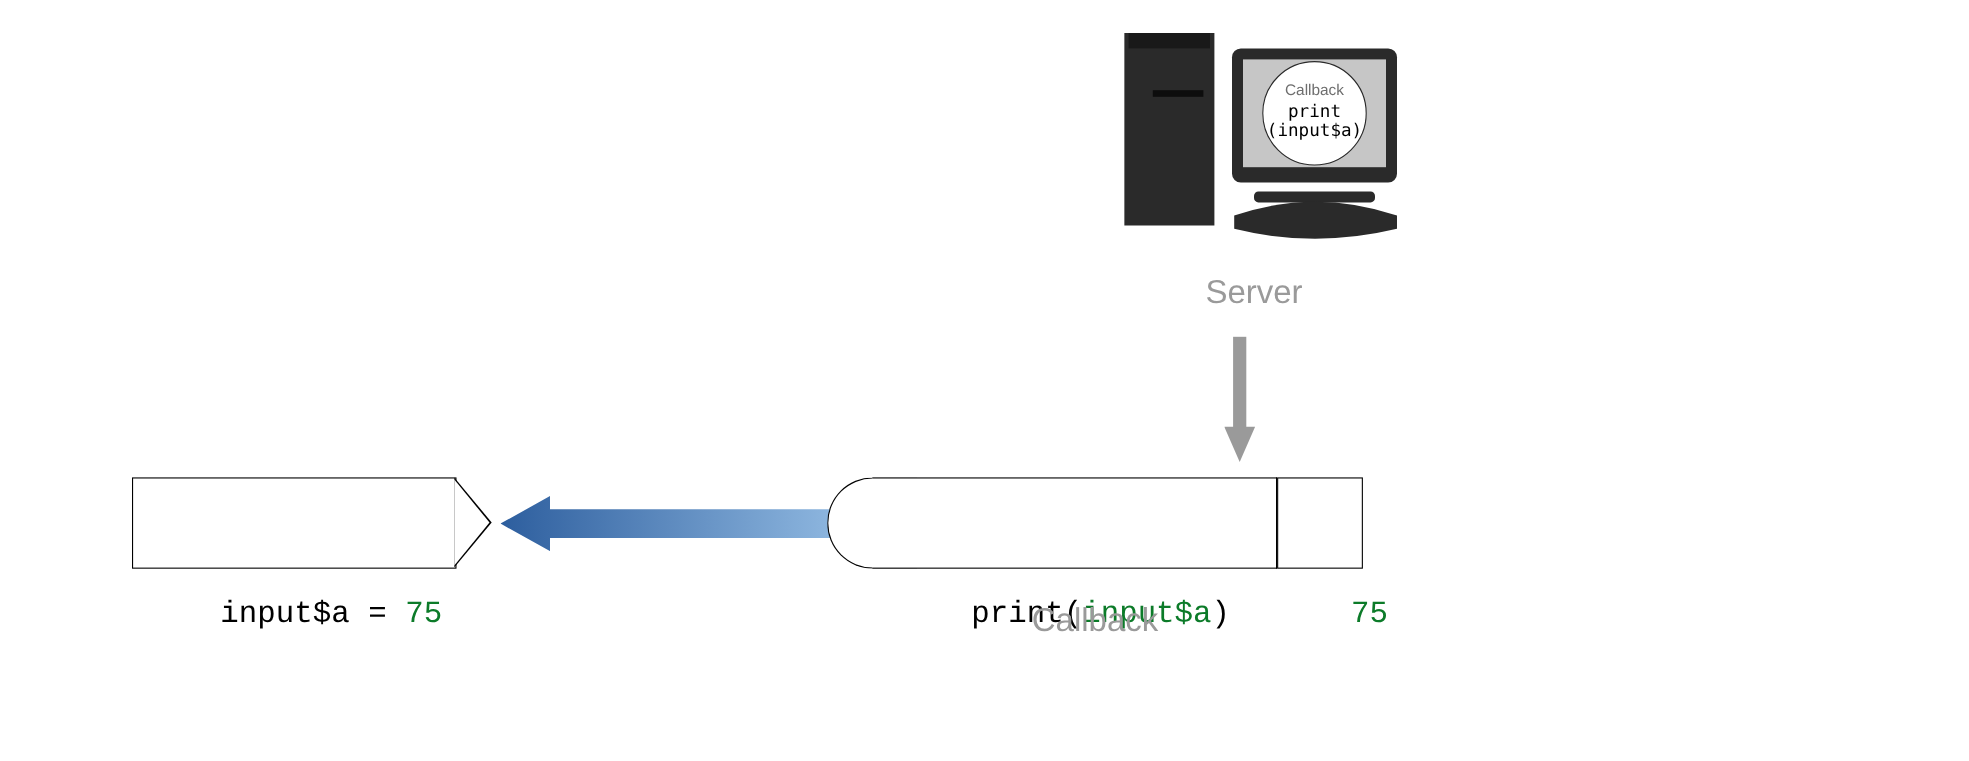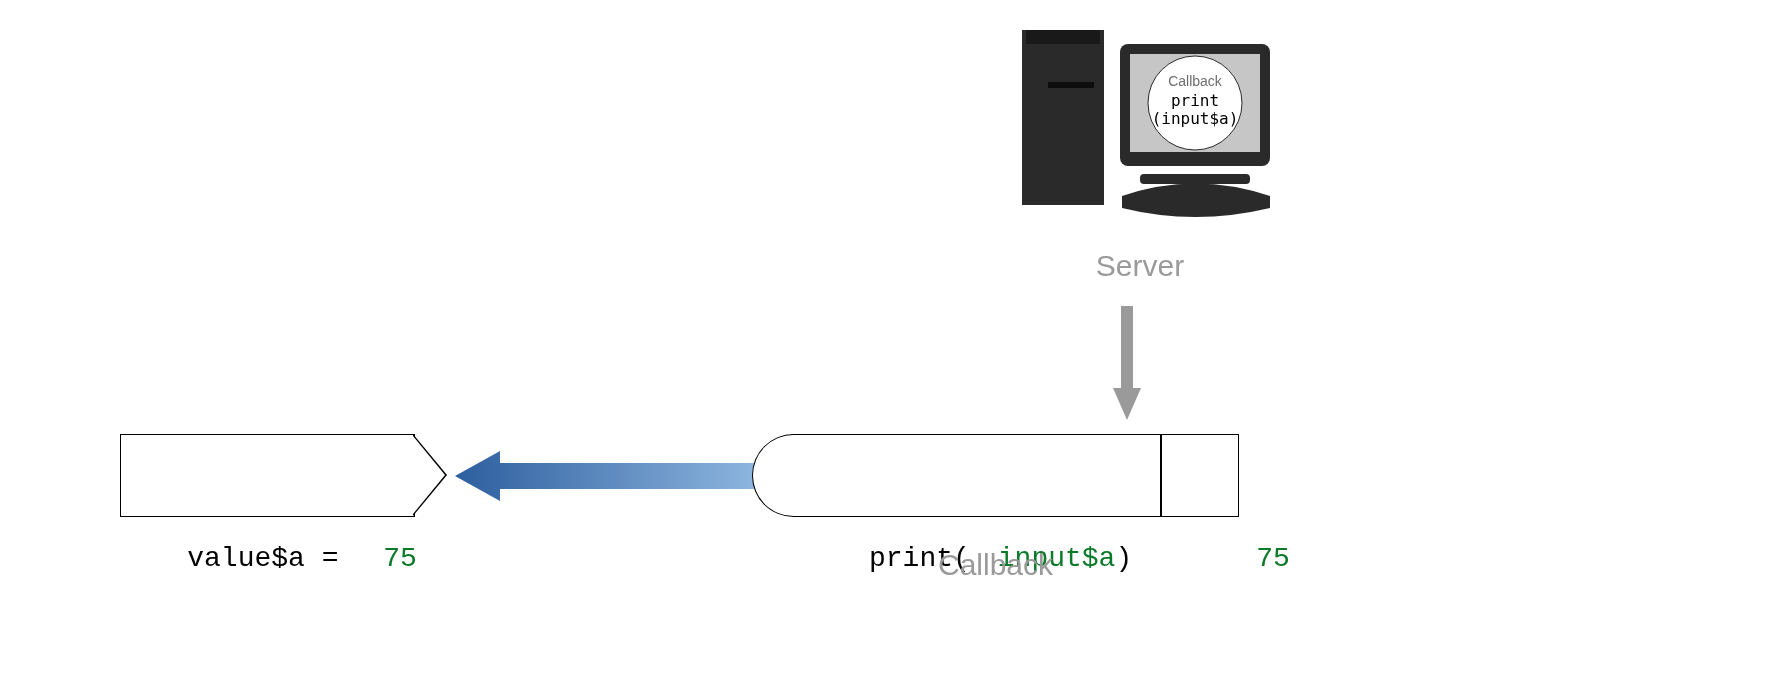--- a/index.html
+++ b/index.html
@@ -49,21 +49,21 @@
     border-bottom: 39.5px solid transparent;
     border-left: 32px solid #fff;
   }
   .code-txt {
     font-family: "Menlo", "Consolas", "Courier New", monospace;
     font-size: 28px;
     color: #000;
     white-space: pre;
     line-height: 83px;
   }
-  .green { color: #0c7b29; margin-left: 28px; }
+  .green { color: #0c7b29; }
   .reactive-content {
     left: 120px;
     top: 434px;
     width: 295px;
     height: 83px;
     text-align: center;
   }
 
   .caption {
     color: #9a9a9a;
@@ -192,21 +192,21 @@
           <stop offset="100%" stop-color="#8cb5de"></stop>
         </linearGradient>
       </defs>
       <polygon points="0,25 45,0 45,12 300,12 300,38 45,38 45,50" fill="url(#blueGrad)"></polygon>
     </svg>
   </div>
 
   <div class="abs reactive-box"></div>
   <div class="abs reactive-point"></div>
   <div class="abs reactive-content code-txt">
-    <span>value$a = </span><span class="green">75</span>
+    <span>input$a = </span><span class="green">75</span>
   </div>
 
   <div class="abs observer-cap"></div>
   <div class="abs observer-box"></div>
   <div class="abs observer-content code-txt">
     <span>print(</span><span class="green">input$a</span><span>)</span>
   </div>
 
   <div class="abs result-box"></div>
   <div class="abs result-content code-txt">

